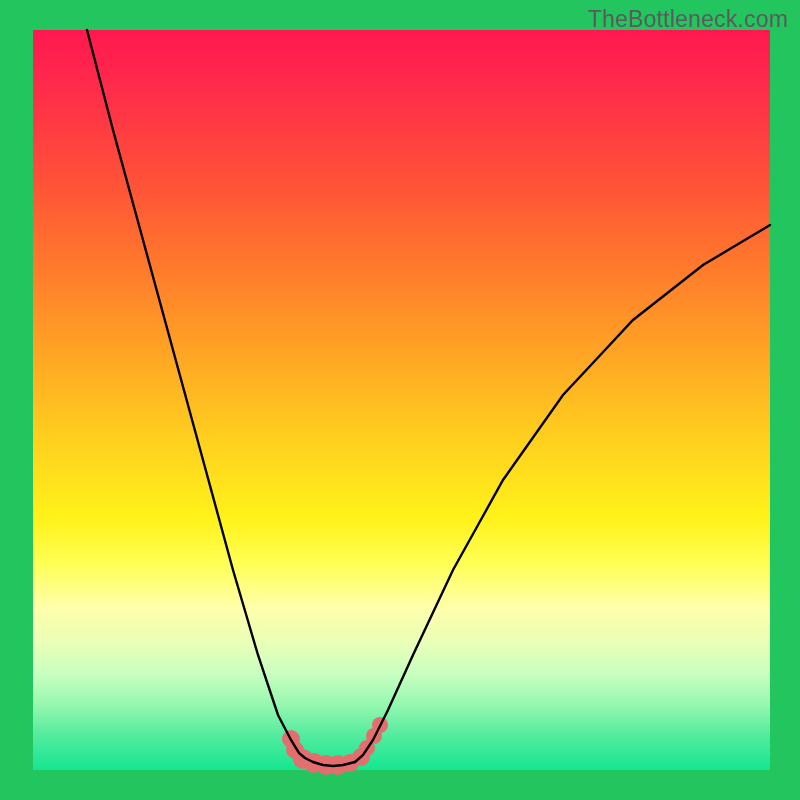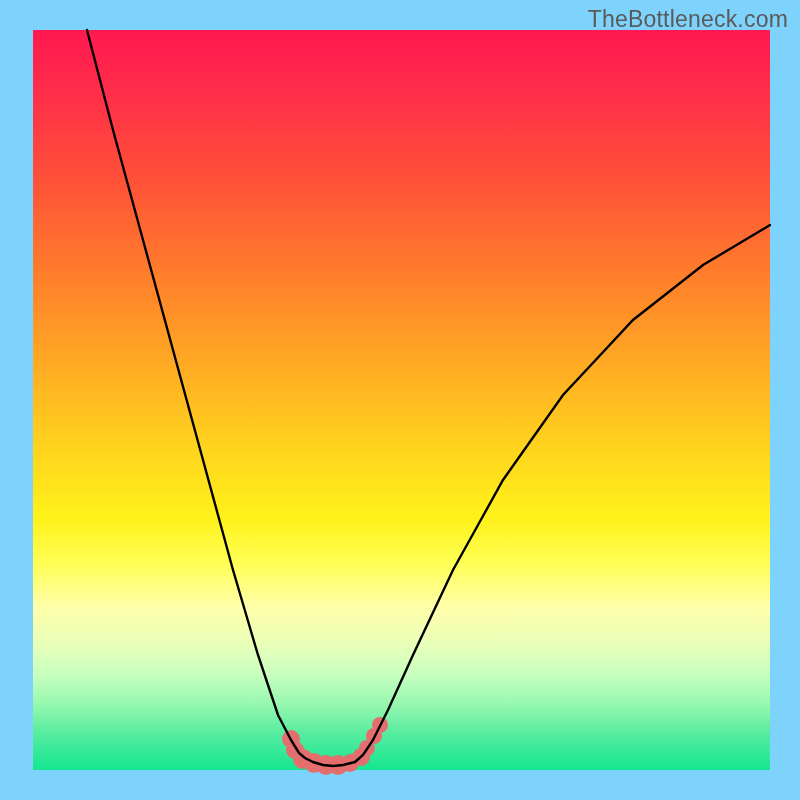--- a/index.html
+++ b/index.html
@@ -7,21 +7,21 @@
     padding: 0;
     width: 800px;
     height: 800px;
     background: #000;
     overflow: hidden;
     font-family: Arial, Helvetica, sans-serif;
   }
   .frame {
     position: absolute;
     inset: 0;
-    background: #7dd3fc;
+    background: #22c55e;
   }
   .plot {
     position: absolute;
     left: 33px;
     top: 30px;
     width: 737px;
     height: 740px;
     background: linear-gradient(to bottom,
       #ff1850 0%,
       #ff2c4a 8%,

